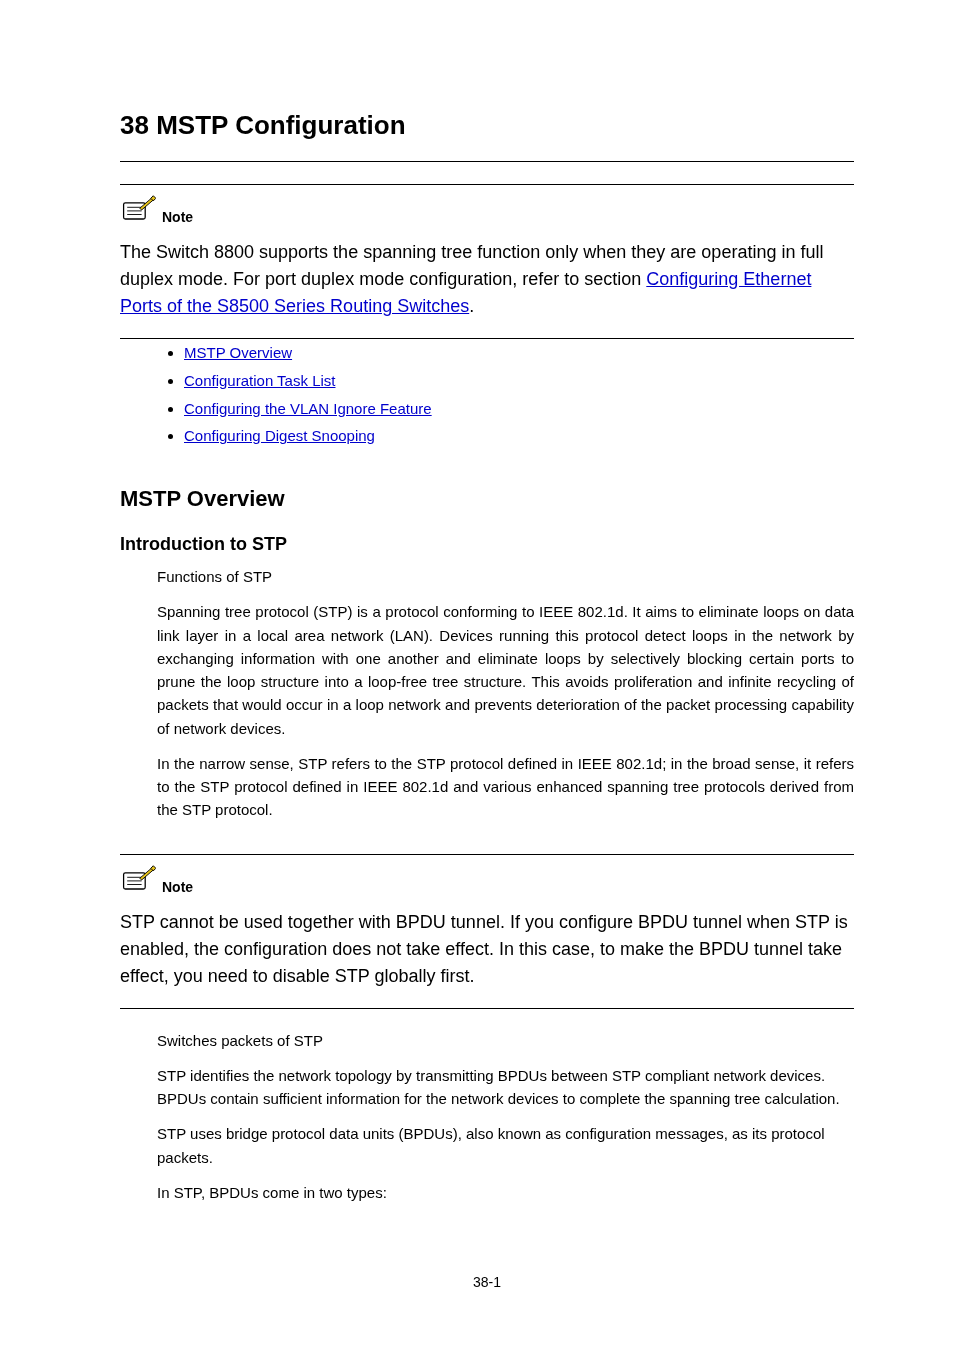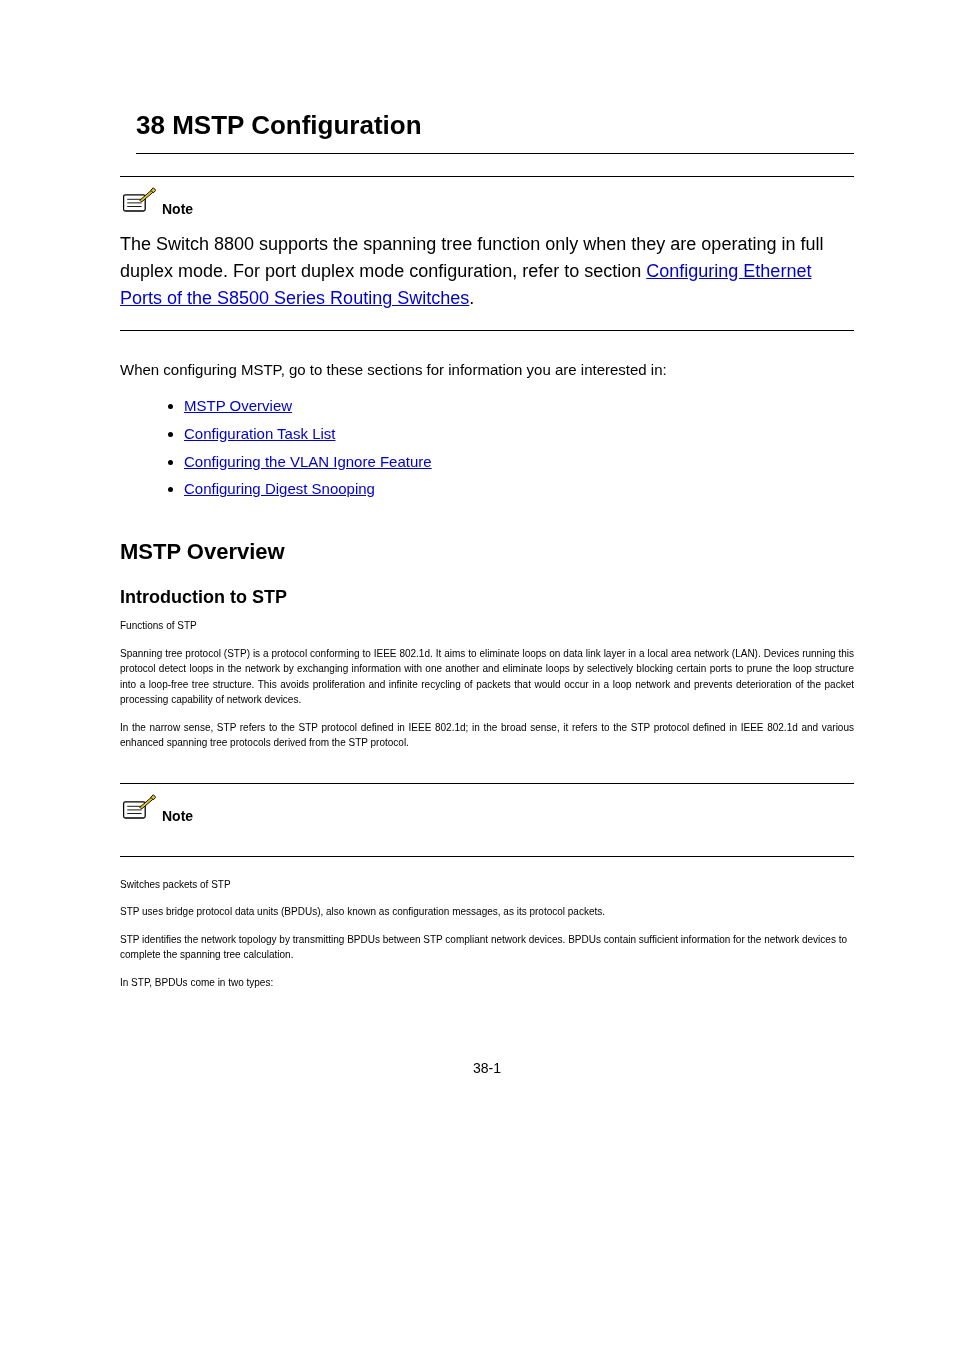--- a/index.html
+++ b/index.html
@@ -2,36 +2,35 @@
 <html><head>
 <meta charset="utf-8">
 <style>
   * { box-sizing: border-box; margin: 0; padding: 0; }
   html, body { width: 954px; background: #fff; font-family: Arial, sans-serif; color: #000; }
   .page { padding: 110px 100px 60px 120px; }
   h1.chapter-title {
     font-size: 26px;
     font-weight: bold;
     border-bottom: 1.5px solid #000;
-    padding-bottom: 12px;
+    padding-bottom: 20px;
     margin-bottom: 22px;
-    margin-left: 16px;
   }
   hr.thin { border: none; border-top: 1px solid #000; margin: 0; }
   .note-block { padding: 10px 0 18px 0; }
   .note-head { display: flex; align-items: flex-end; gap: 6px; margin-bottom: 14px; }
   .note-label { font-size: 14px; font-weight: bold; }
   .note-body { font-size: 18px; line-height: 1.5; }
   a.doclink { color: #0000cc; text-decoration: underline; }
   .toc-intro { font-size: 15px; margin: 30px 0 14px 0; }
   ul.toc { list-style: disc; padding-left: 64px; font-size: 15px; line-height: 1.85; }
   ul.toc a { color: #0000cc; text-decoration: underline; }
   h2.section-title { font-size: 22px; font-weight: bold; margin: 36px 0 10px 0; }
   h3.sub-title { font-size: 18px; font-weight: bold; margin: 22px 0 10px 0; }
-  p.body-text { font-size: 10px; line-height: 1.55; margin-bottom: 12px; }
+  p.body-text { font-size: 15px; line-height: 1.55; margin-bottom: 12px; margin-left: 37px; }
   p.body-text.just { text-align: justify; }
   ul.body-list { list-style: disc; padding-left: 64px; font-size: 15px; line-height: 1.7; }
   .spacer { height: 20px; }
   .page-num { text-align: center; font-size: 14px; margin-top: 70px; }
   svg.note-icon { width: 36px; height: 30px; }
 </style>
 </head>
 <body>
 
 <div class="page">
@@ -52,21 +51,20 @@
         <rect x="35" y="1" width="4" height="4" transform="rotate(45 37 3)" fill="#e6c31a" stroke="#000" stroke-width="1"></rect>
       </svg>
       <span class="note-label">Note</span>
     </div>
     <p class="note-body">
       <span>The Switch 8800 supports the spanning tree function only when they are operating in full duplex mode. For port duplex mode configuration, refer to section </span><a class="doclink" href="#">Configuring Ethernet Ports of the S8500 Series Routing Switches</a><span>.</span>
     </p>
   </div>
   <hr class="thin">
 
-  <p class="toc-intro">When configuring MSTP, go to these sections for information you are interested in:</p>
   <ul class="toc">
     <li><a href="#">MSTP Overview</a></li>
     <li><a href="#">Configuration Task List</a></li>
     <li><a href="#">Configuring the VLAN Ignore Feature</a></li>
     <li><a href="#">Configuring Digest Snooping</a></li>
   </ul>
 
   <h2 class="section-title">MSTP Overview</h2>
   <h3 class="sub-title">Introduction to STP</h3>
   <p class="body-text">Functions of STP</p>
@@ -80,23 +78,24 @@
       <svg class="note-icon" viewBox="0 0 40 32">
         <rect x="4" y="8" width="24" height="18" rx="2" fill="#fff" stroke="#000" stroke-width="1.4"></rect>
         <line x1="8" y1="13" x2="24" y2="13" stroke="#000" stroke-width="1"></line>
         <line x1="8" y1="17" x2="24" y2="17" stroke="#000" stroke-width="1"></line>
         <line x1="8" y1="21" x2="24" y2="21" stroke="#000" stroke-width="1"></line>
         <polygon points="22,14 36,2 38,4 24,16" fill="#e6c31a" stroke="#000" stroke-width="1"></polygon>
         <rect x="35" y="1" width="4" height="4" transform="rotate(45 37 3)" fill="#e6c31a" stroke="#000" stroke-width="1"></rect>
       </svg>
       <span class="note-label">Note</span>
     </div>
+    <p class="note-body">STP cannot be used together with BPDU tunnel. If you configure BPDU tunnel when STP is enabled, the configuration does not take effect. In this case, to make the BPDU tunnel take effect, you need to disable STP globally first.</p>
   </div>
   <hr class="thin">
 
   <div class="spacer"></div>
   <p class="body-text">Switches packets of STP</p>
+  <p class="body-text">STP identifies the network topology by transmitting BPDUs between STP compliant network devices. BPDUs contain sufficient information for the network devices to complete the spanning tree calculation.</p>
   <p class="body-text">STP uses bridge protocol data units (BPDUs), also known as configuration messages, as its protocol packets.</p>
-  <p class="body-text">STP identifies the network topology by transmitting BPDUs between STP compliant network devices. BPDUs contain sufficient information for the network devices to complete the spanning tree calculation.</p>
   <p class="body-text">In STP, BPDUs come in two types:</p>
 
   <p class="page-num">38-1</p>
 </div>
 
 </body></html>

